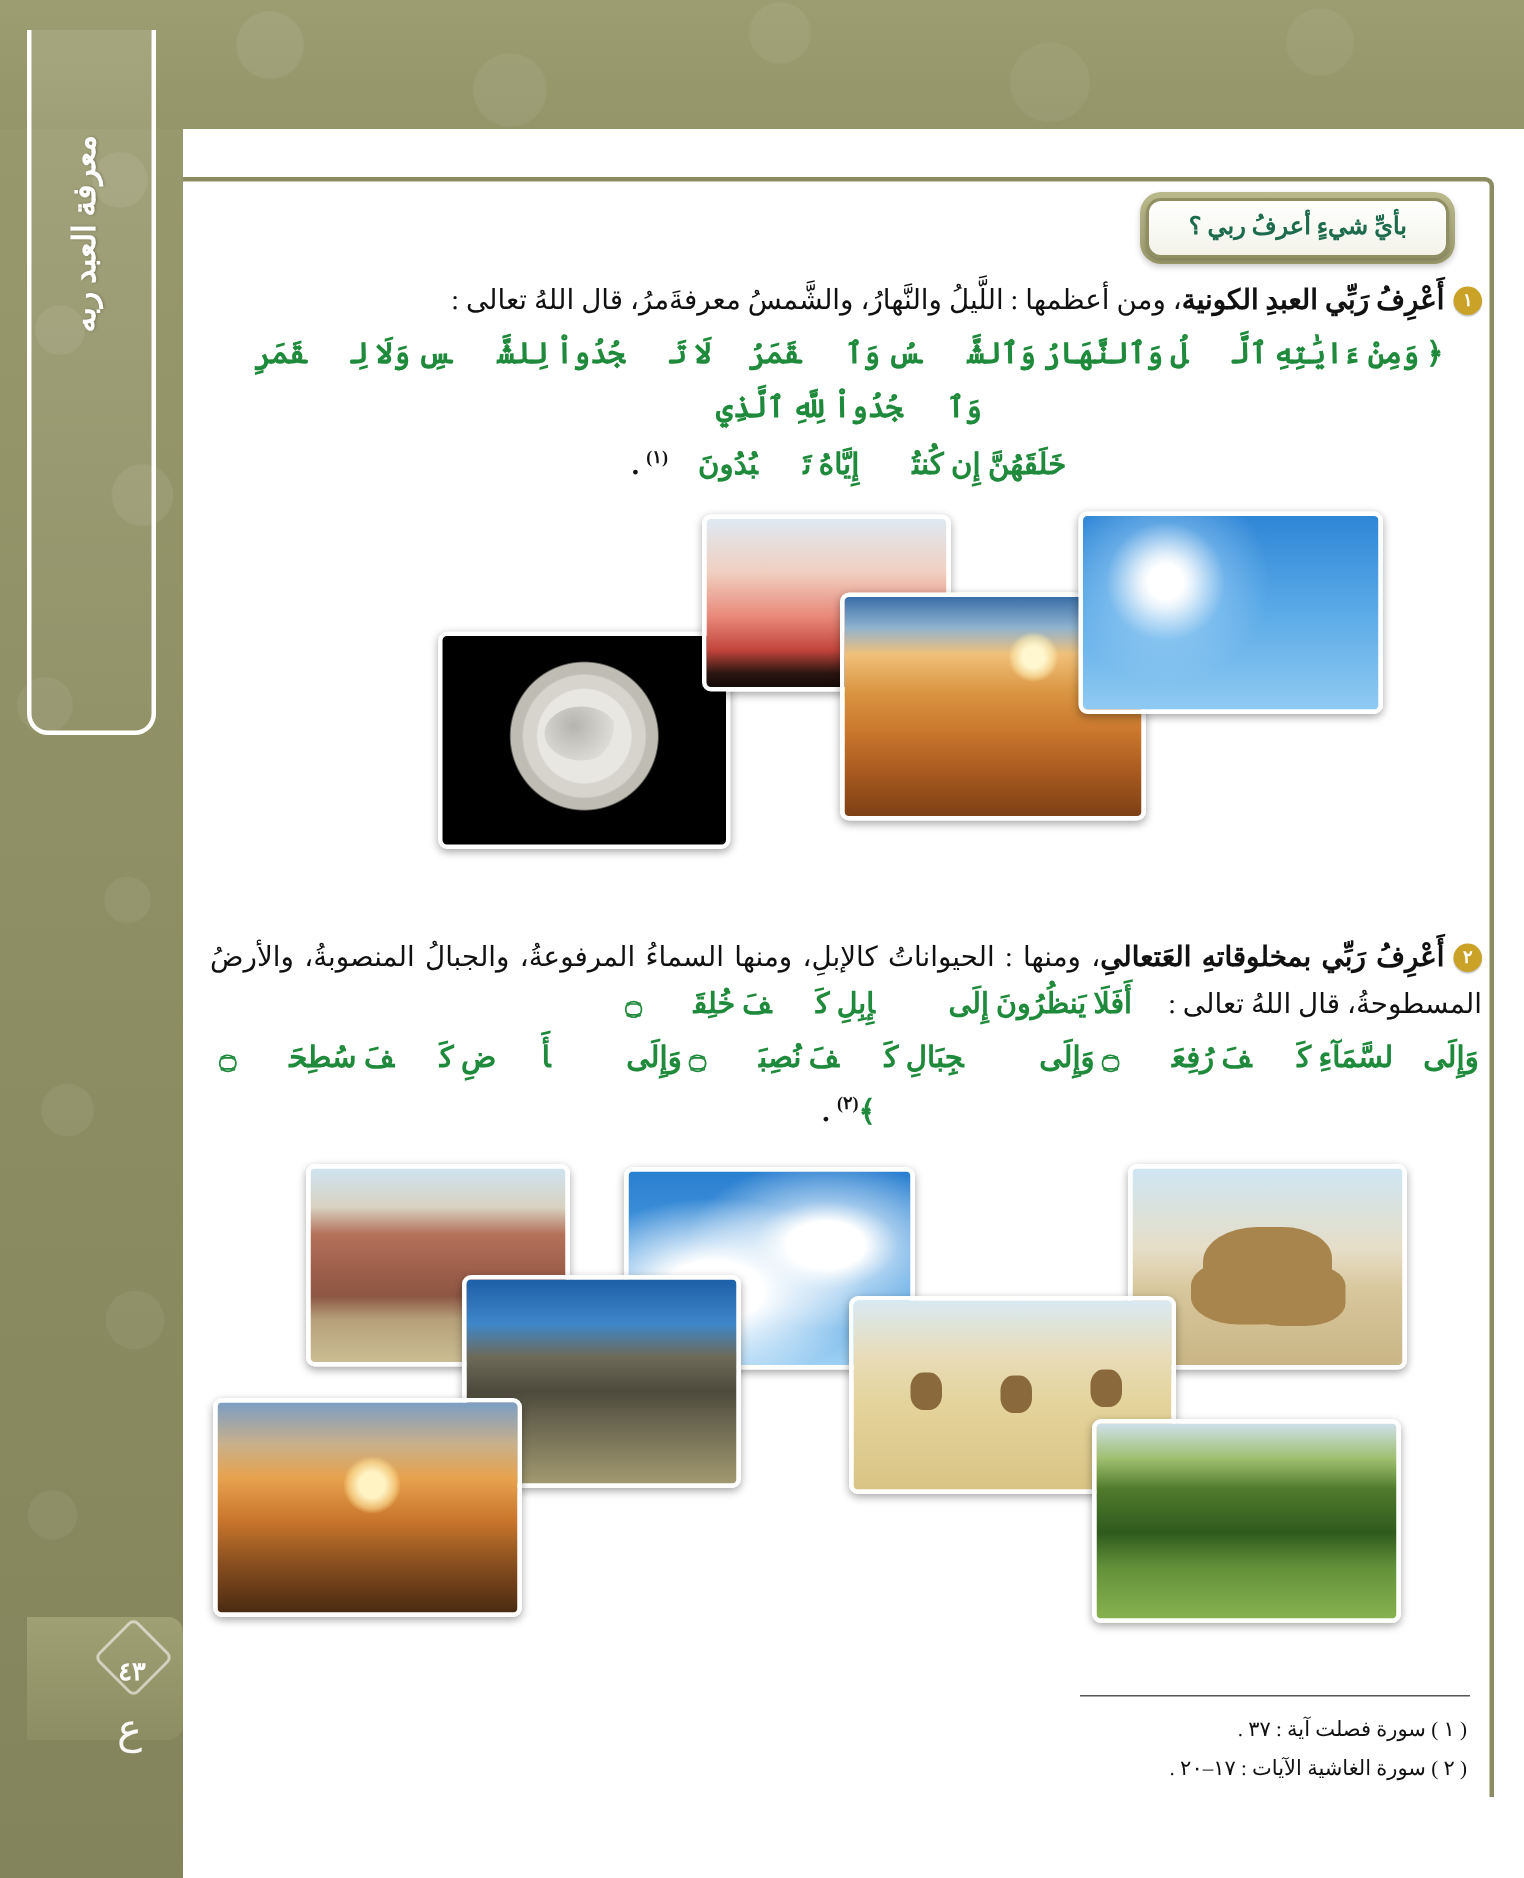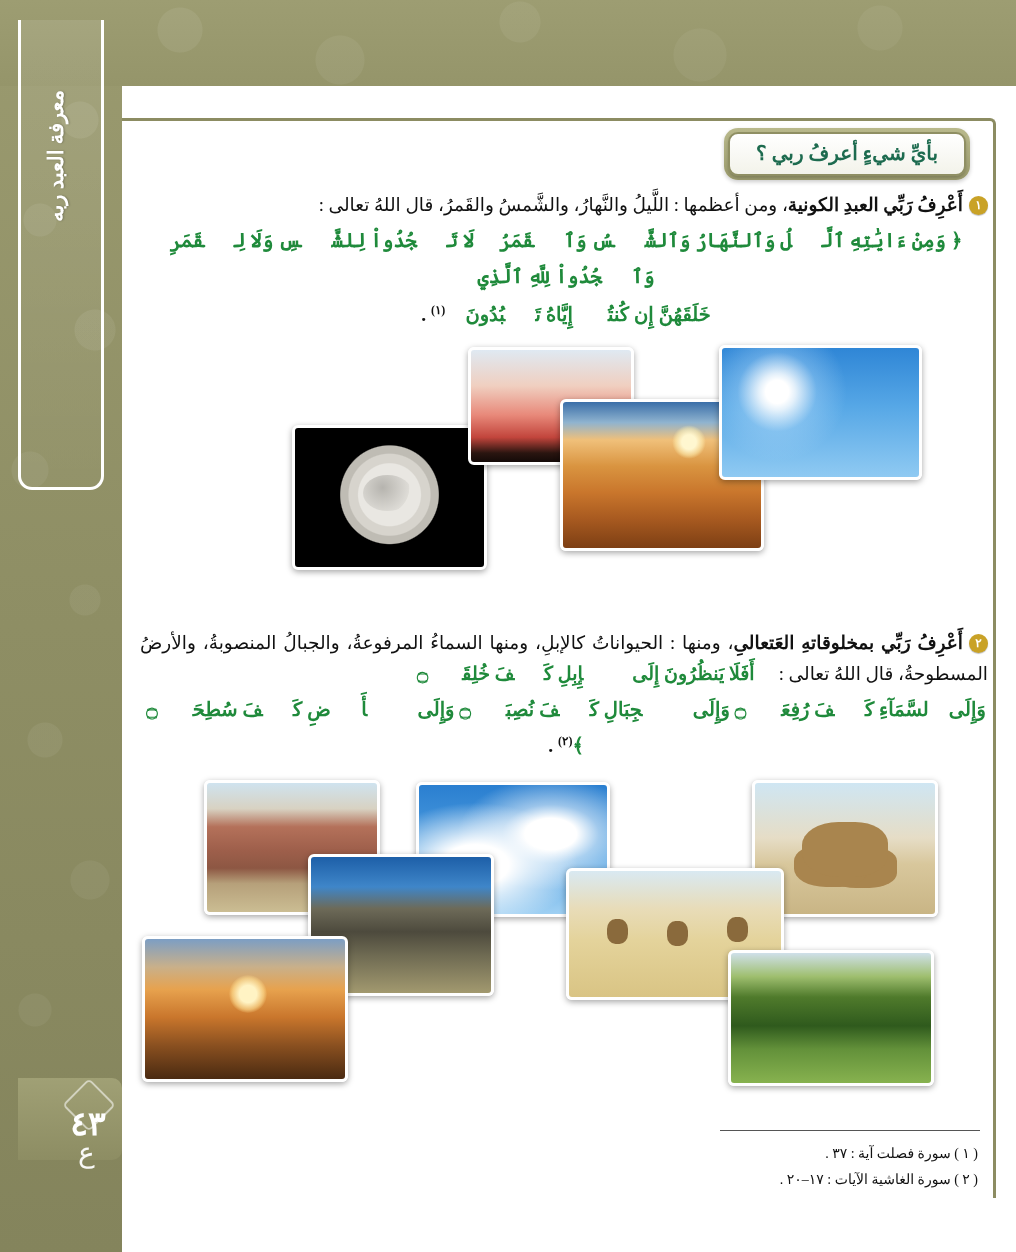--- a/index.html
+++ b/index.html
@@ -101,21 +101,21 @@
     border: 2px solid rgba(255,255,255,0.55);
     border-radius: 5px;
   }
   .page-num {
     position: absolute;
     left: 48px;
     top: 26px;
     width: 44px;
     text-align: center;
     color: #ffffff;
-    font-size: 33px;
+    font-size: 17px;
     font-weight: bold;
     font-family: "Liberation Serif", "DejaVu Serif", serif;
   }
   .page-logo {
     position: absolute;
     left: 60px;
     top: 58px;
     font-size: 28px;
     color: #ffffff;
     opacity: .95;
@@ -149,21 +149,21 @@
     display: flex;
     justify-content: flex-start;
     padding-right: 22px;
   }
   .title-pill {
     background: linear-gradient(180deg, #ffffff 0%, #f3f3ea 100%);
     border: 2px solid #8f8f63;
     border-radius: 10px;
     padding: 7px 26px 9px 26px;
     color: #1d6b4f;
-    font-size: 20px;
+    font-size: 16px;
     font-weight: bold;
     box-shadow: 0 2px 3px rgba(0,0,0,0.18);
     white-space: nowrap;
     font-family: "Liberation Serif", "DejaVu Serif", serif;
   }
   .title-pill-outer {
     background: linear-gradient(180deg, #b9b98c 0%, #9a9a6c 100%);
     border-radius: 14px;
     padding: 4px;
     box-shadow: 0 2px 4px rgba(0,0,0,0.2);
@@ -355,21 +355,21 @@
 <div class="content">
 
   <div class="title-pill-row">
     <div class="title-pill-outer">
       <div class="title-pill">بأيِّ شيءٍ أعرفُ ربي ؟</div>
     </div>
   </div>
 
 
   <div class="point">
-    <span class="num-badge">١</span><span class="bold">أَعْرِفُ رَبِّي العبدِ الكونية</span><span>، ومن أعظمها : اللَّيلُ والنَّهارُ، والشَّمسُ والقَمرُ، قال اللهُ تعالى :</span>
+    <span class="num-badge">١</span><span class="bold">أَعْرِفُ رَبِّي العبدِ الكونية</span><span>، ومن أعظمها : اللَّيلُ والنَّهارُ، والشَّمسُ معرفةَمرُ، قال اللهُ تعالى :</span>
   </div>
   <div class="ayah-block">﴿ وَمِنْ ءَايَٰتِهِ ٱلَّيۡلُ وَٱلنَّهَارُ وَٱلشَّمۡسُ وَٱلۡقَمَرُ ۚ لَا تَسۡجُدُواْ لِلشَّمۡسِ وَلَا لِلۡقَمَرِ وَٱسۡجُدُواْ لِلَّهِ ٱلَّذِي</div>
   <div class="ayah-block">
     <span>خَلَقَهُنَّ إِن كُنتُمۡ إِيَّاهُ تَعۡبُدُونَ ﴾</span><span class="ref-sup">(١)</span><span style="color:#111"> .</span>
   </div>
 
   <div class="collage" style="height:265px; margin-top:14px;">
     <div class="photo ph-moon" style="right:505px; top:78px;  width:195px; height:145px;"></div>
     <div class="photo ph-dusk" style="right:358px; top:0px;   width:166px; height:118px;"></div>
     <div class="photo ph-dunes" style="right:228px; top:52px;  width:204px; height:152px;"></div>

